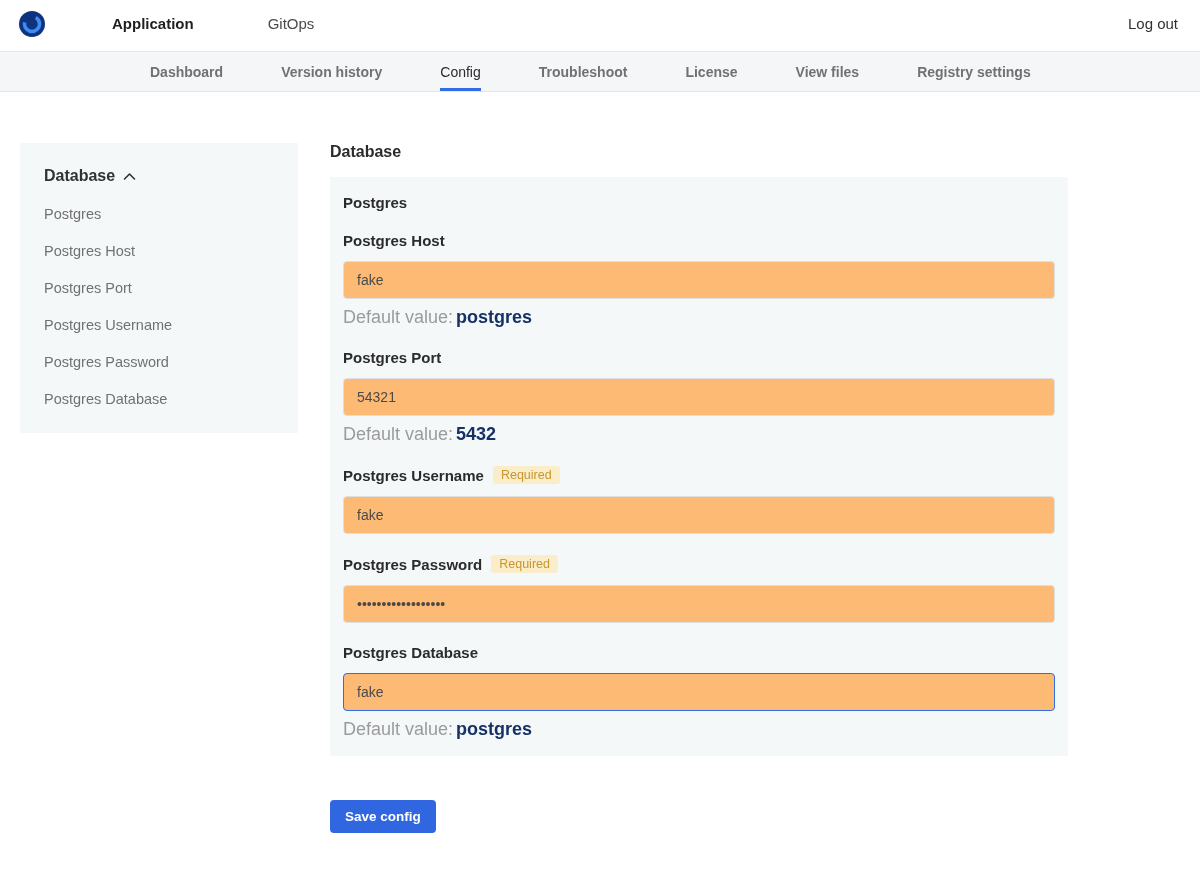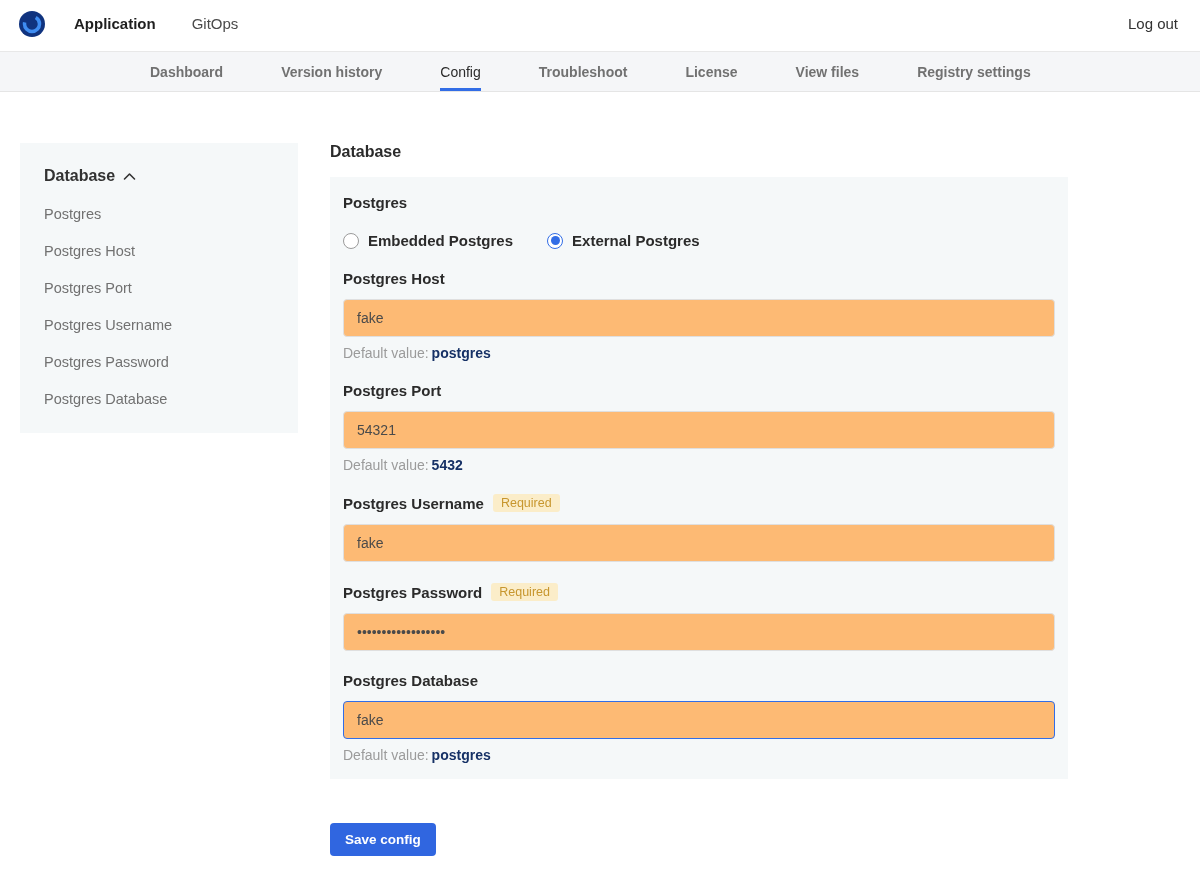--- a/index.html
+++ b/index.html
@@ -1,21 +1,21 @@
 <!DOCTYPE html>
 <html><head>
 <meta charset="utf-8">
 <style>
   * { box-sizing: border-box; margin: 0; padding: 0; }
   html, body { width: 1200px; height: 874px; overflow: hidden; background: #ffffff;
     font-family: "Liberation Sans", sans-serif; color: #323232; }
 
   
   .header { height: 52px; display: flex; align-items: center; padding: 0 22px 4px 12px;
-    border-bottom: 1px solid #e8e8e8; background: #fff; }
+    border-bottom: 1px solid #e8e8e8; background: #fff; gap: 38px; }
   .logo { width: 28px; height: 28px; margin: 0 28px 0 6px; flex: 0 0 auto; }
   .topnav-item { font-size: 15px; margin-right: 36px; cursor: pointer; color: #4a4a4a; }
   .topnav-item.active { color: #1f1f1f; font-weight: 600; }
   .header-spacer { flex: 1; }
   .add-app-btn { border: 1px solid #326de6; color: #326de6; background: #fff;
     border-radius: 18px; padding: 8px 17px; font-size: 13px; font-weight: bold; cursor: pointer;
     font-family: "Liberation Sans", sans-serif; }
   .logout { margin-left: 40px; font-size: 15px; cursor: pointer; }
 
   
@@ -53,21 +53,21 @@
 
   .field { margin-top: 21px; }
   .field-label-row { display: flex; align-items: center; margin-bottom: 12px; }
   .field-label { font-size: 15px; font-weight: bold; color: #2b2b2b; }
   .required-badge { margin-left: 9px; background: #fbedc9; color: #c7962e;
     font-size: 12.5px; padding: 2px 8px; border-radius: 3px; }
   .text-input { width: 100%; height: 38px; border: 1px solid #dfdfdf; border-radius: 4px;
     background: #fdba74; padding: 0 13px; font-size: 14px; color: #4a4a4a;
     font-family: "Liberation Sans", sans-serif; outline: none; }
   .text-input.focused { border-color: #326de6; }
-  .default-line { margin-top: 8px; font-size: 14px; color: #9b9b9b; }
+  .default-line { margin-top: 8px; font-size: 18px; color: #9b9b9b; }
   .default-value { font-weight: bold; color: #163166; margin-left: 3px; }
 
   .save-btn { margin: 44px 0 0 0; background: #3066e0; color: #fff; border: none;
     border-radius: 4px; font-size: 13.5px; font-weight: bold; padding: 9px 15px;
     cursor: pointer; font-family: "Liberation Sans", sans-serif; }
 </style>
 </head>
 <body>
 
 <div class="header">
@@ -113,32 +113,20 @@
       <li>Postgres Database</li>
     </ul>
   </div>
 
   <div class="content">
     <div class="content-title">Database</div>
 
     <div class="card">
       <div class="group-label">Postgres</div>
 
-      <div class="radio-row">
-        <span class="radio-option">
-          <span class="radio-circle"></span>
-          <span class="radio-label">Embedded Postgres</span>
-        </span>
-        <span class="radio-option selected">
-          <span class="radio-circle">
-            <span class="radio-dot"></span>
-          </span>
-          <span class="radio-label">External Postgres</span>
-        </span>
-      </div>
 
       <div class="field">
         <div class="field-label-row">
           <span class="field-label">Postgres Host</span>
         </div>
         <input class="text-input" type="text" value="fake" style="">
         <div class="default-line">
           <span>Default value:</span><span class="default-value">postgres</span>
         </div>
       </div>

